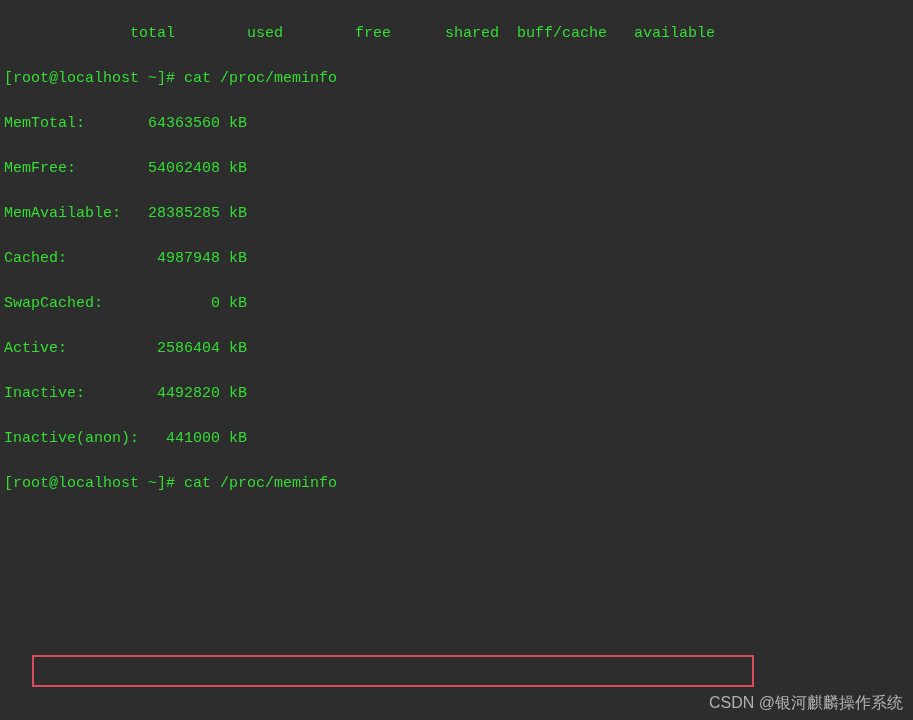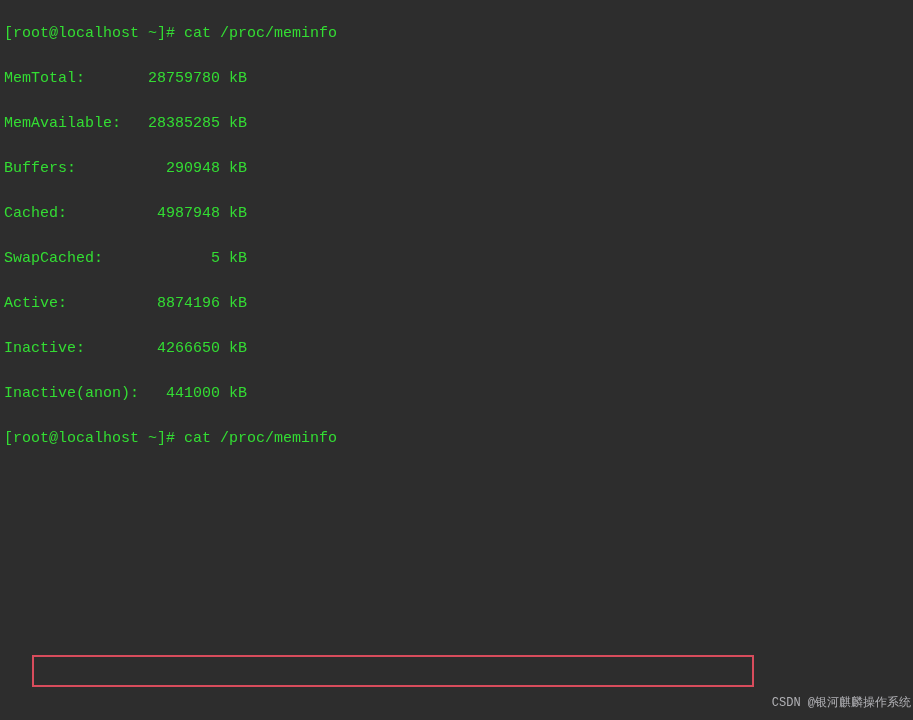--- a/index.html
+++ b/index.html
@@ -19,40 +19,41 @@
     padding: 0 4px;
     white-space: pre;
   }
   .highlight-box {
     position: absolute;
     border: 2px solid #d84c5c;
     pointer-events: none;
   }
   .watermark {
     position: absolute;
-    right: 2px;
+    right: 10px;
     bottom: 6px;
     color: rgba(220, 220, 225, 0.75);
-    font-family: Liberation Mono, monospace;
-    font-size: 12px;
+    font-family: Liberation Sans, sans-serif;
+    font-size: 16px;
     pointer-events: none;
   }
 </style>
 </head>
 <body>
 
 <div class="terminal">
+<div>              total        used        free      shared  buff/cache   available</div>
 <div>[root@localhost ~]# cat /proc/meminfo</div>
-<div>MemTotal:       28759780 kB</div>
+<div>MemTotal:       64363560 kB</div>
+<div>MemFree:        54062408 kB</div>
 <div>MemAvailable:   28385285 kB</div>
-<div>Buffers:          290948 kB</div>
 <div>Cached:          4987948 kB</div>
-<div>SwapCached:            5 kB</div>
-<div>Active:          8874196 kB</div>
-<div>Inactive:        4266650 kB</div>
+<div>SwapCached:            0 kB</div>
+<div>Active:          2586404 kB</div>
+<div>Inactive:        4492820 kB</div>
 <div>Inactive(anon):   441000 kB</div>
 <div>[root@localhost ~]# cat /proc/meminfo</div>
 
 
 
 
 
 
 
 

